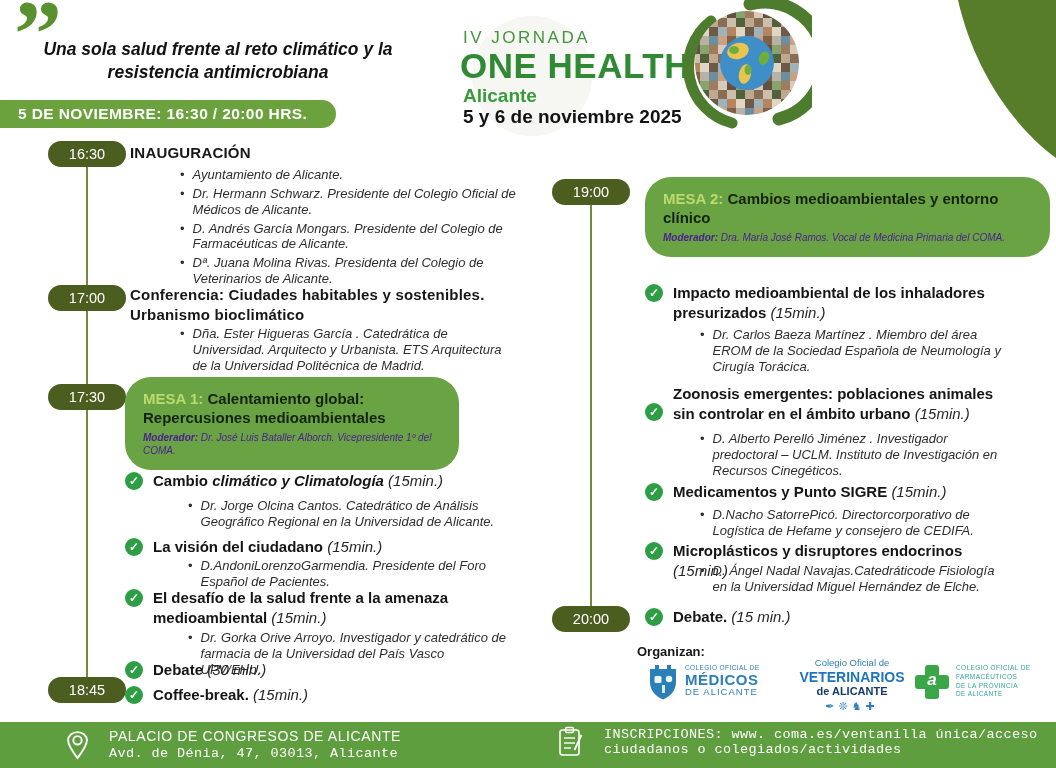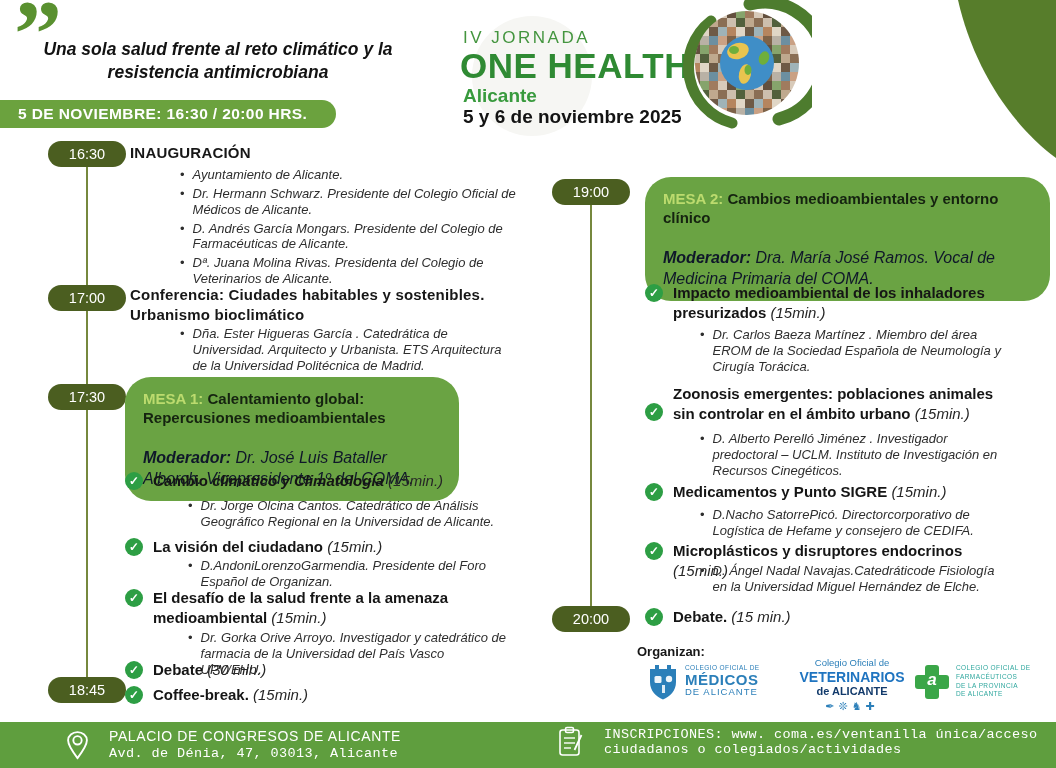--- a/index.html
+++ b/index.html
@@ -28,21 +28,21 @@
     display:flex;align-items:center;justify-content:center;color:#ffffff;font-weight:400;font-size:14.5px;}
 
   
   .sec-title{font-size:15px;font-weight:700;color:#171717;line-height:1.3;letter-spacing:.2px;}
   .bullets .bullet{margin-bottom:3px;}
   .bullet{display:flex;gap:8px;font-style:italic;font-size:13px;line-height:1.22;color:#2e2e2e;}
   .bullet::before{content:"•";flex:0 0 auto;font-style:normal;color:#2e2e2e;}
   .mesa-box{background:#6aa343;border-radius:26px;padding:12px 18px;box-sizing:border-box;}
   .mesa-title{font-size:15px;font-weight:700;line-height:1.27;color:#152310;}
   .mesa-tag{color:#bcdb6e;}
-  .mesa-mod{font-size:16px;font-style:italic;line-height:1.28;color:#0f172a;margin-top:21px;}
+  .mesa-mod{font-size:10px;font-style:italic;line-height:1.28;color:#4c1d95;margin-top:5px;}
   .mod-label{font-weight:700;}
   .check-item{display:flex;gap:10px;align-items:flex-start;}
   .check{flex:0 0 auto;width:18px;height:18px;border-radius:50%;background:#2d9e44;color:#fff;
     display:flex;align-items:center;justify-content:center;margin-top:1px;}
   .check::before{content:"✓";font-size:12px;font-weight:700;}
   .check-low{align-self:flex-end;margin-bottom:2px;}
   .ci-label{font-size:15px;font-weight:700;color:#151515;line-height:1.3;}
   .ci-bi{font-style:italic;}
   .ci-dur{font-weight:400;font-style:italic;color:#262626;}
   .stray{height:10px;}
@@ -173,21 +173,21 @@
         <span>Dr. Jorge Olcina Cantos. Catedrático de Análisis Geográfico Regional en la Universidad de Alicante.</span>
       </div>
   </div>
 
   <div class="abs check-item" style="left:125px;top:537px;width:345px;">
     <span class="check"></span>
     <span class="ci-label"><span>La visión del ciudadano </span><span class="ci-dur">(15min.)</span></span>
   </div>
   <div class="abs bullets" style="left:188px;top:558px;width:320px;">
     <div class="bullet">
-        <span>D.AndoniLorenzoGarmendia. Presidente del Foro Español de Organizan.</span>
+        <span>D.AndoniLorenzoGarmendia. Presidente del Foro Español de Pacientes.</span>
       </div>
   </div>
 
   <div class="abs check-item" style="left:125px;top:588px;width:340px;">
     <span class="check"></span>
     <span class="ci-label"><span>El desafío de la salud frente a la amenaza medioambiental </span><span class="ci-dur">(15min.)</span></span>
   </div>
   <div class="abs bullets" style="left:188px;top:630px;width:320px;">
     <div class="bullet">
         <span>Dr. Gorka Orive Arroyo. Investigador y catedrático de farmacia de la Universidad del País Vasco UPV/EHU.</span>

